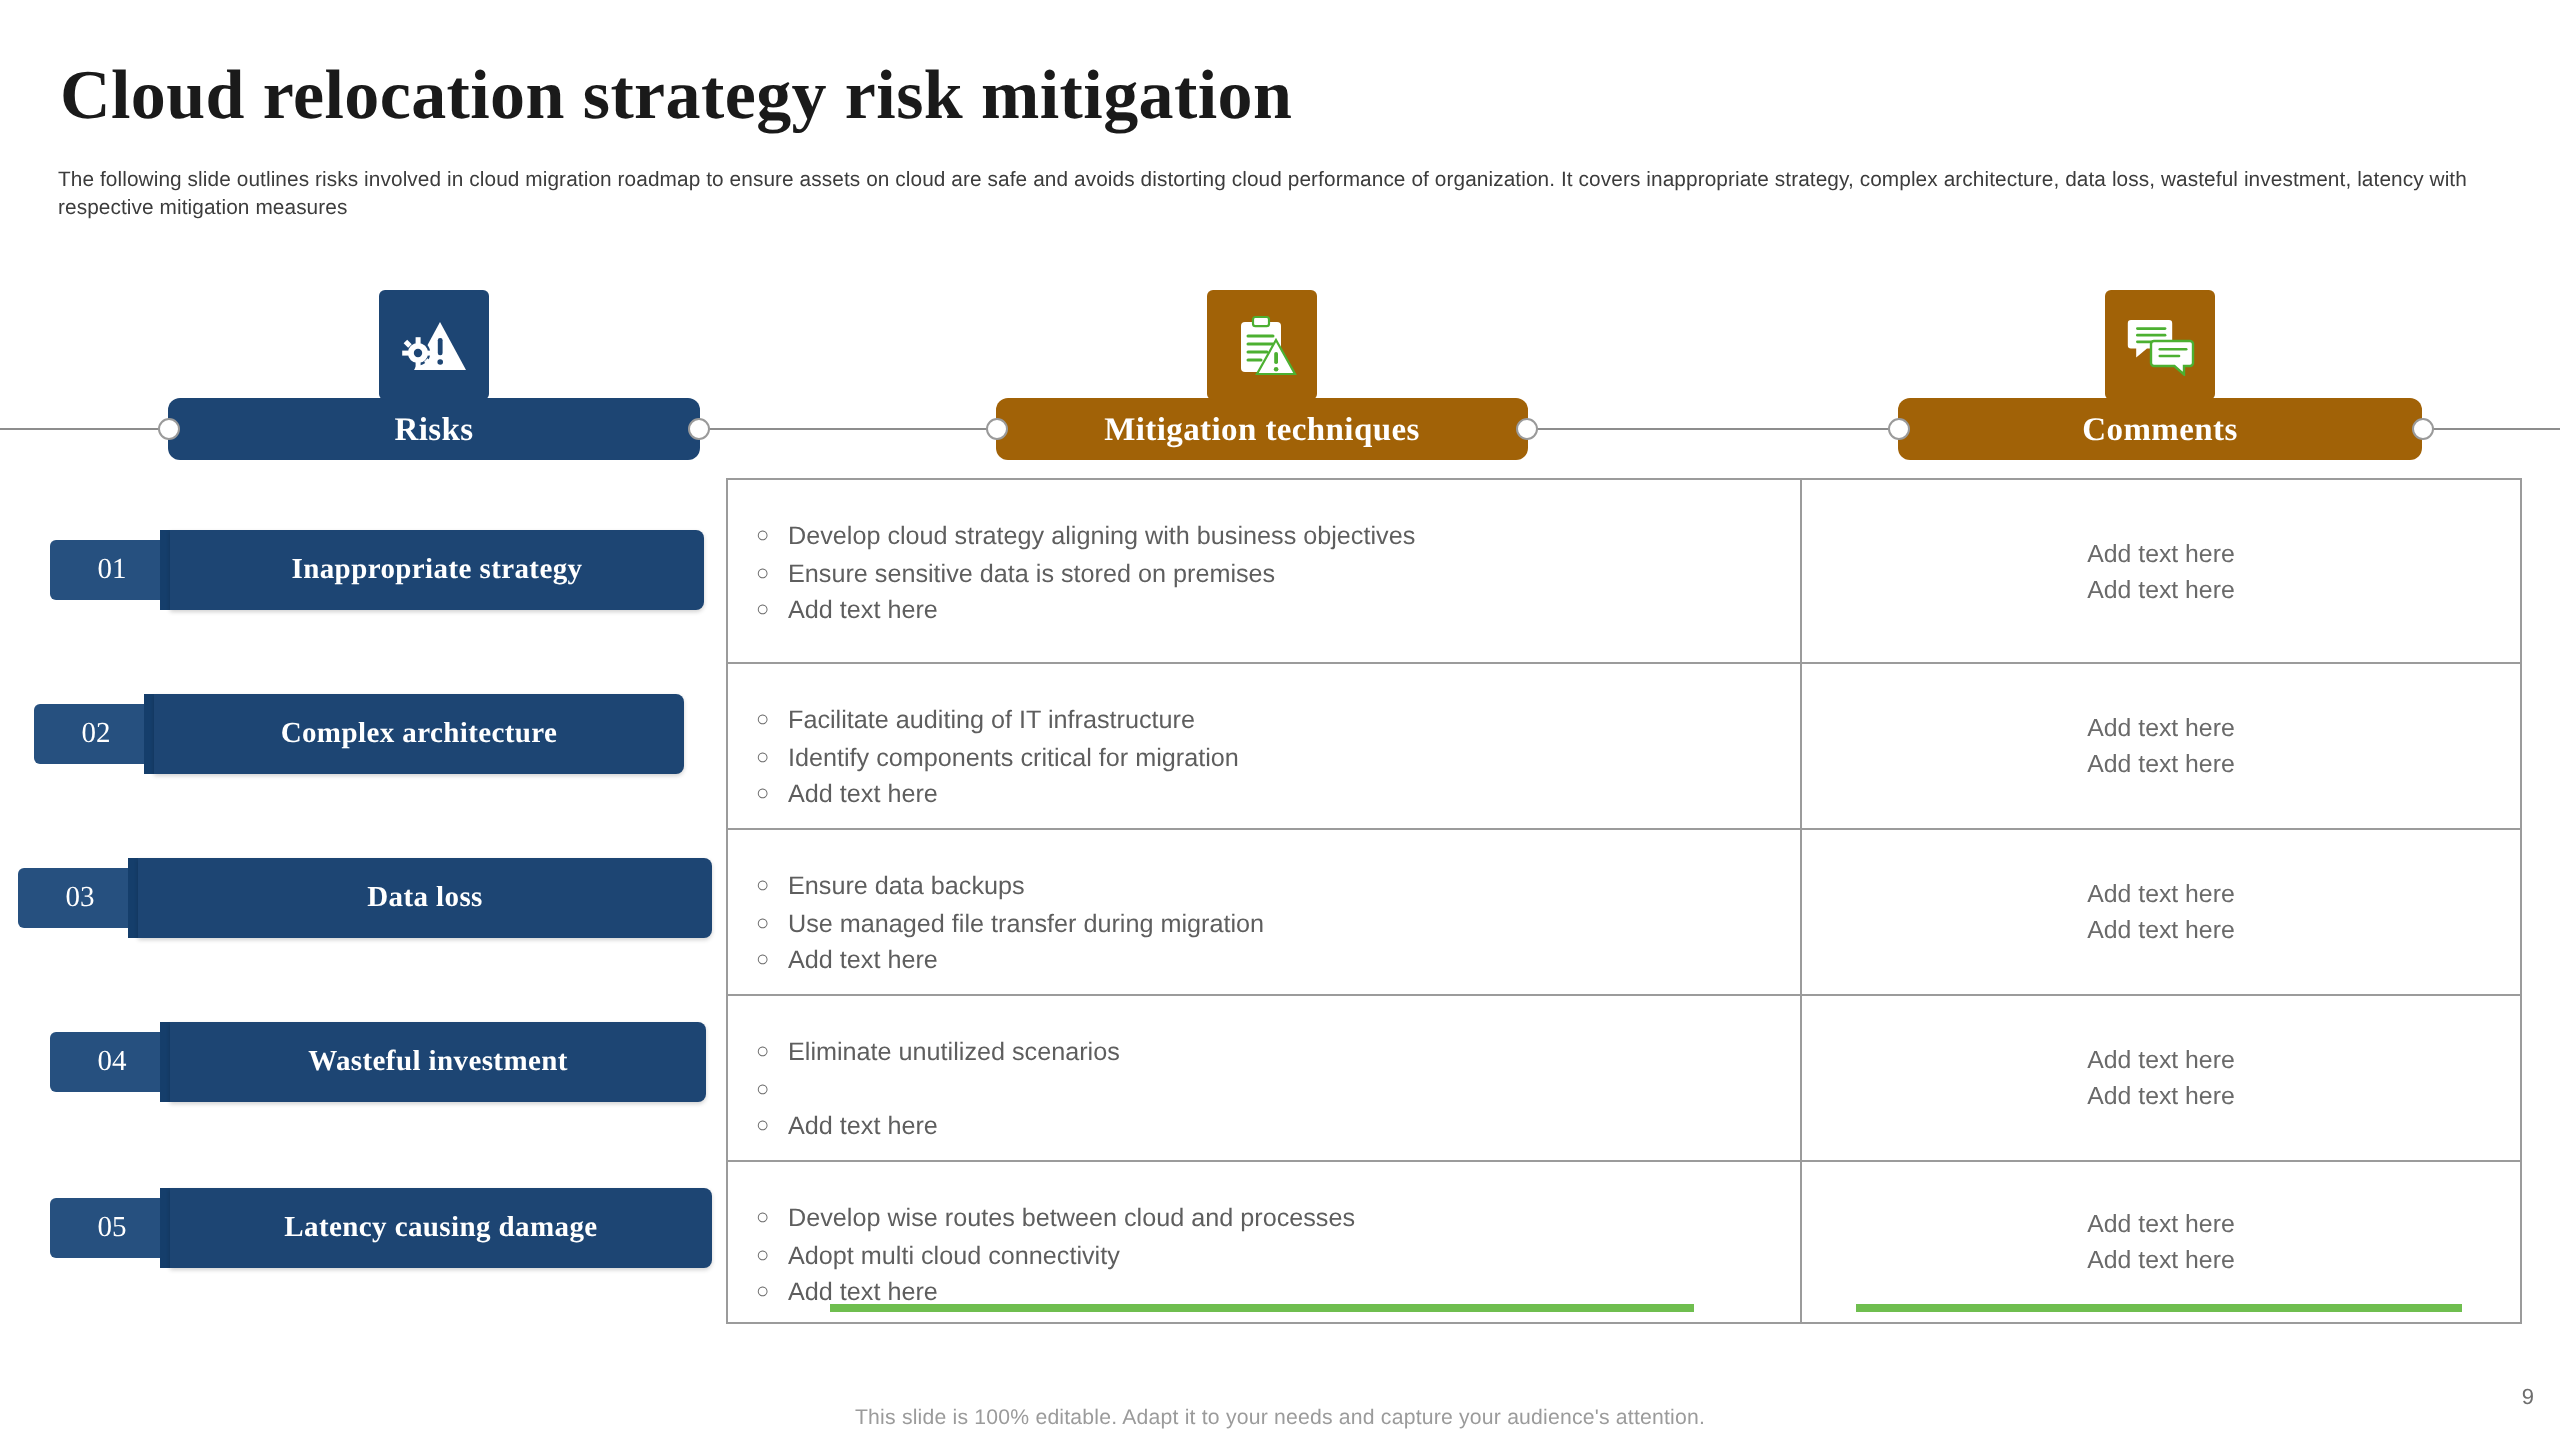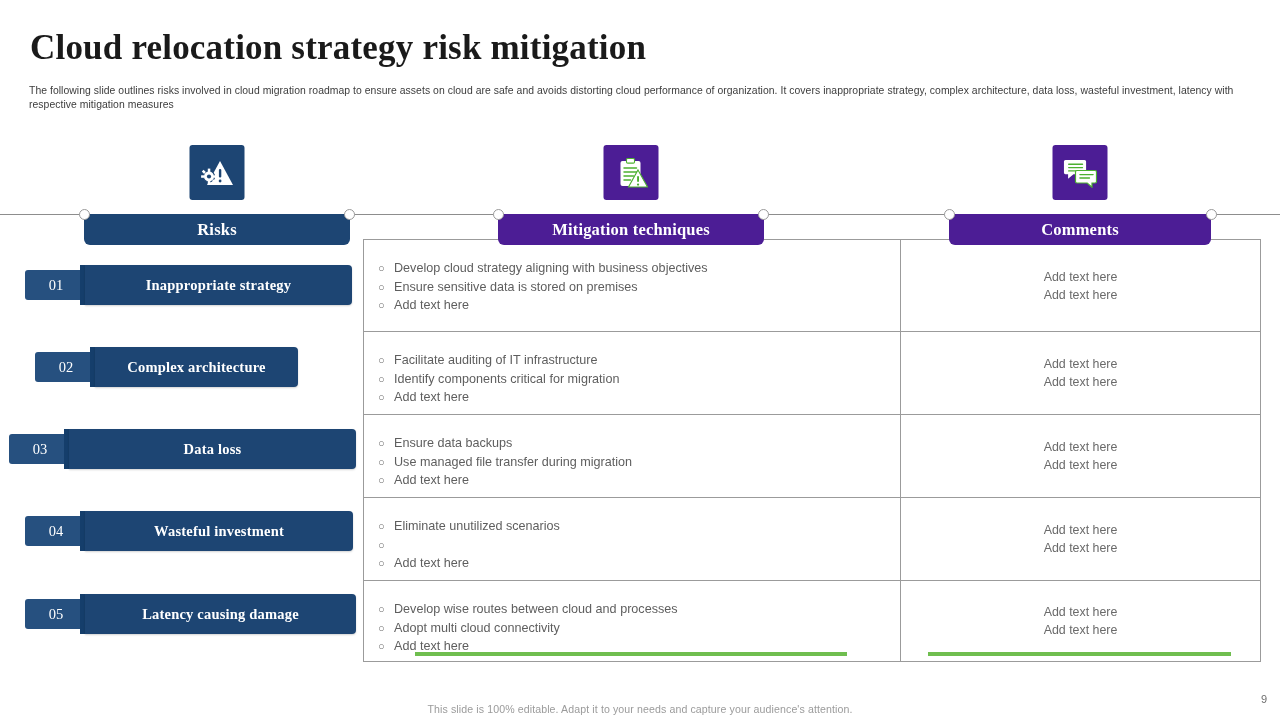--- a/index.html
+++ b/index.html
@@ -40,24 +40,23 @@
     position:absolute;left:50%;transform:translateX(-50%);
     top:-54px;width:55px;height:55px;border-radius:3px;
     display:flex;align-items:center;justify-content:center;
   }
   .col-pill{
     height:31px;border-radius:6px;
     display:flex;align-items:center;justify-content:center;
     font-family:"Liberation Serif",serif;
     font-weight:bold;font-size:16.5px;color:#ffffff;
     letter-spacing:.2px;
-    margin-top:15px;
   }
   .navy{background:#1d4573;}
-  .green{background:#4c1d95;}
+  .green{background:#a16207;}
 
   
   .ribbon{position:absolute;height:40px;}
   .ribbon .num{
     position:absolute;left:0;top:5px;width:62px;height:30px;
     background:#26507f;border-radius:3px 0 0 3px;
     display:flex;align-items:center;justify-content:center;
     font-family:"Liberation Serif",serif;font-weight:normal;
     font-size:14.5px;color:#ffffff;
   }
@@ -190,21 +189,21 @@
     </svg>
   </div>
   <div class="col-pill green">Comments</div>
 </div>
 
 <div class="ribbon" style="left:25px;top:265px;width:327px">
   <div class="num">01</div>
   <div class="fold"></div>
   <div class="label">Inappropriate  strategy</div>
 </div>
-<div class="ribbon" style="left:35px;top:347px;width:263px">
+<div class="ribbon" style="left:17px;top:347px;width:325px">
   <div class="num">02</div>
   <div class="fold"></div>
   <div class="label">Complex  architecture</div>
 </div>
 <div class="ribbon" style="left:9px;top:429px;width:347px">
   <div class="num">03</div>
   <div class="fold"></div>
   <div class="label">Data loss</div>
 </div>
 <div class="ribbon" style="left:25px;top:511px;width:328px">

